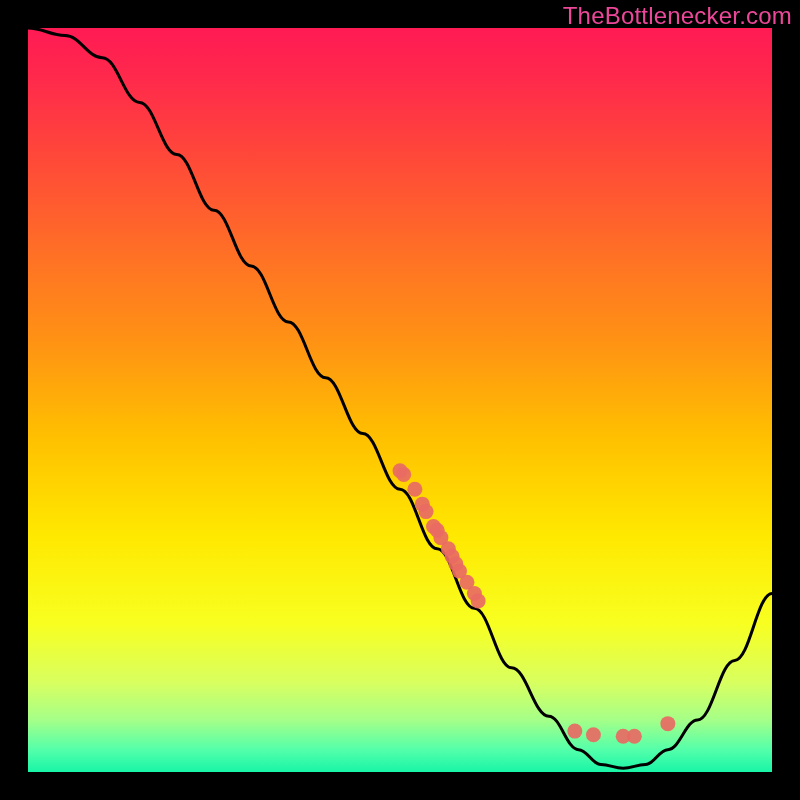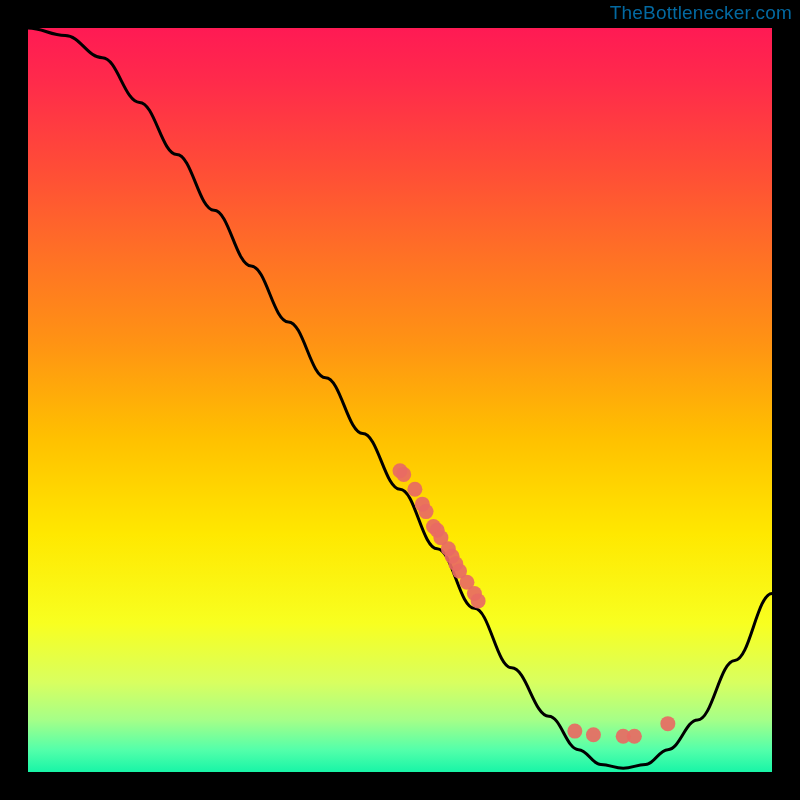--- a/index.html
+++ b/index.html
@@ -14,22 +14,22 @@
   .stage {
     position: relative;
     width: 800px;
     height: 800px;
     background: #000;
   }
   .watermark {
     position: absolute;
     top: 2px;
     right: 8px;
-    color: #0369a1;
-    font-size: 19px;
+    color: #ec4899;
+    font-size: 24px;
     letter-spacing: 0.2px;
     z-index: 5;
     font-weight: 500;
   }
   .plot-wrap {
     position: absolute;
     left: 28px;
     top: 28px;
     width: 744px;
     height: 744px;

